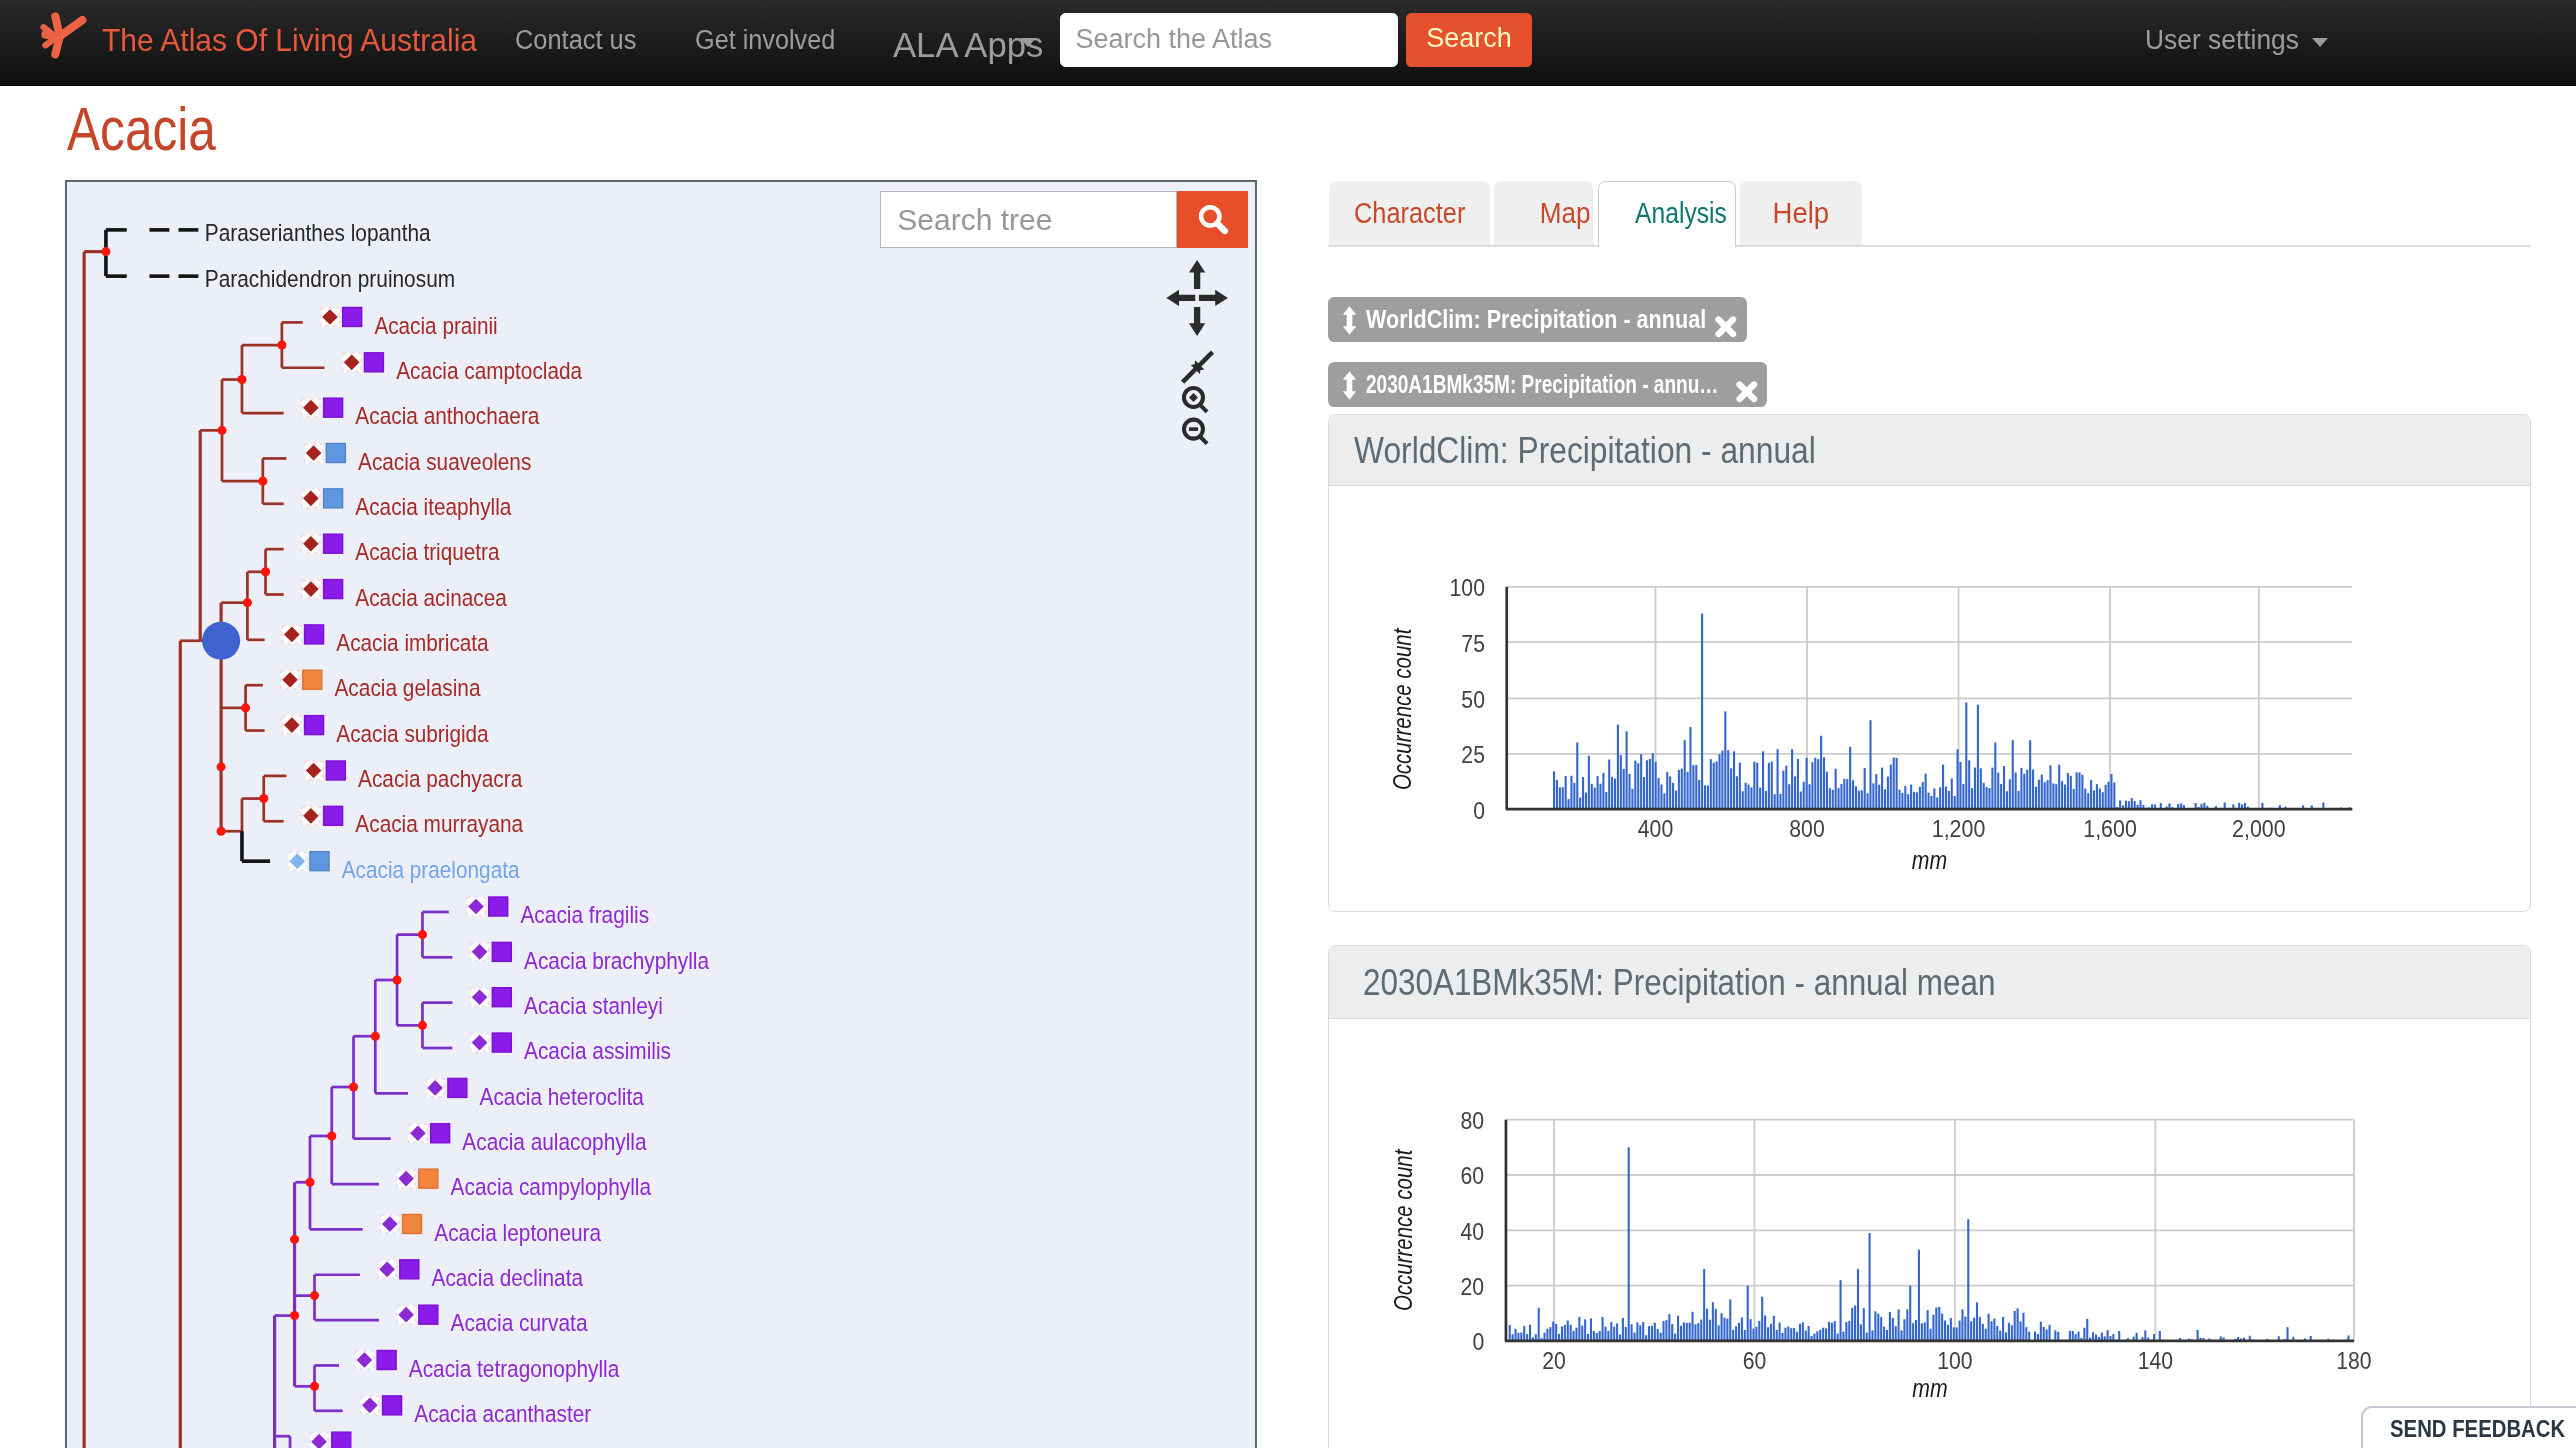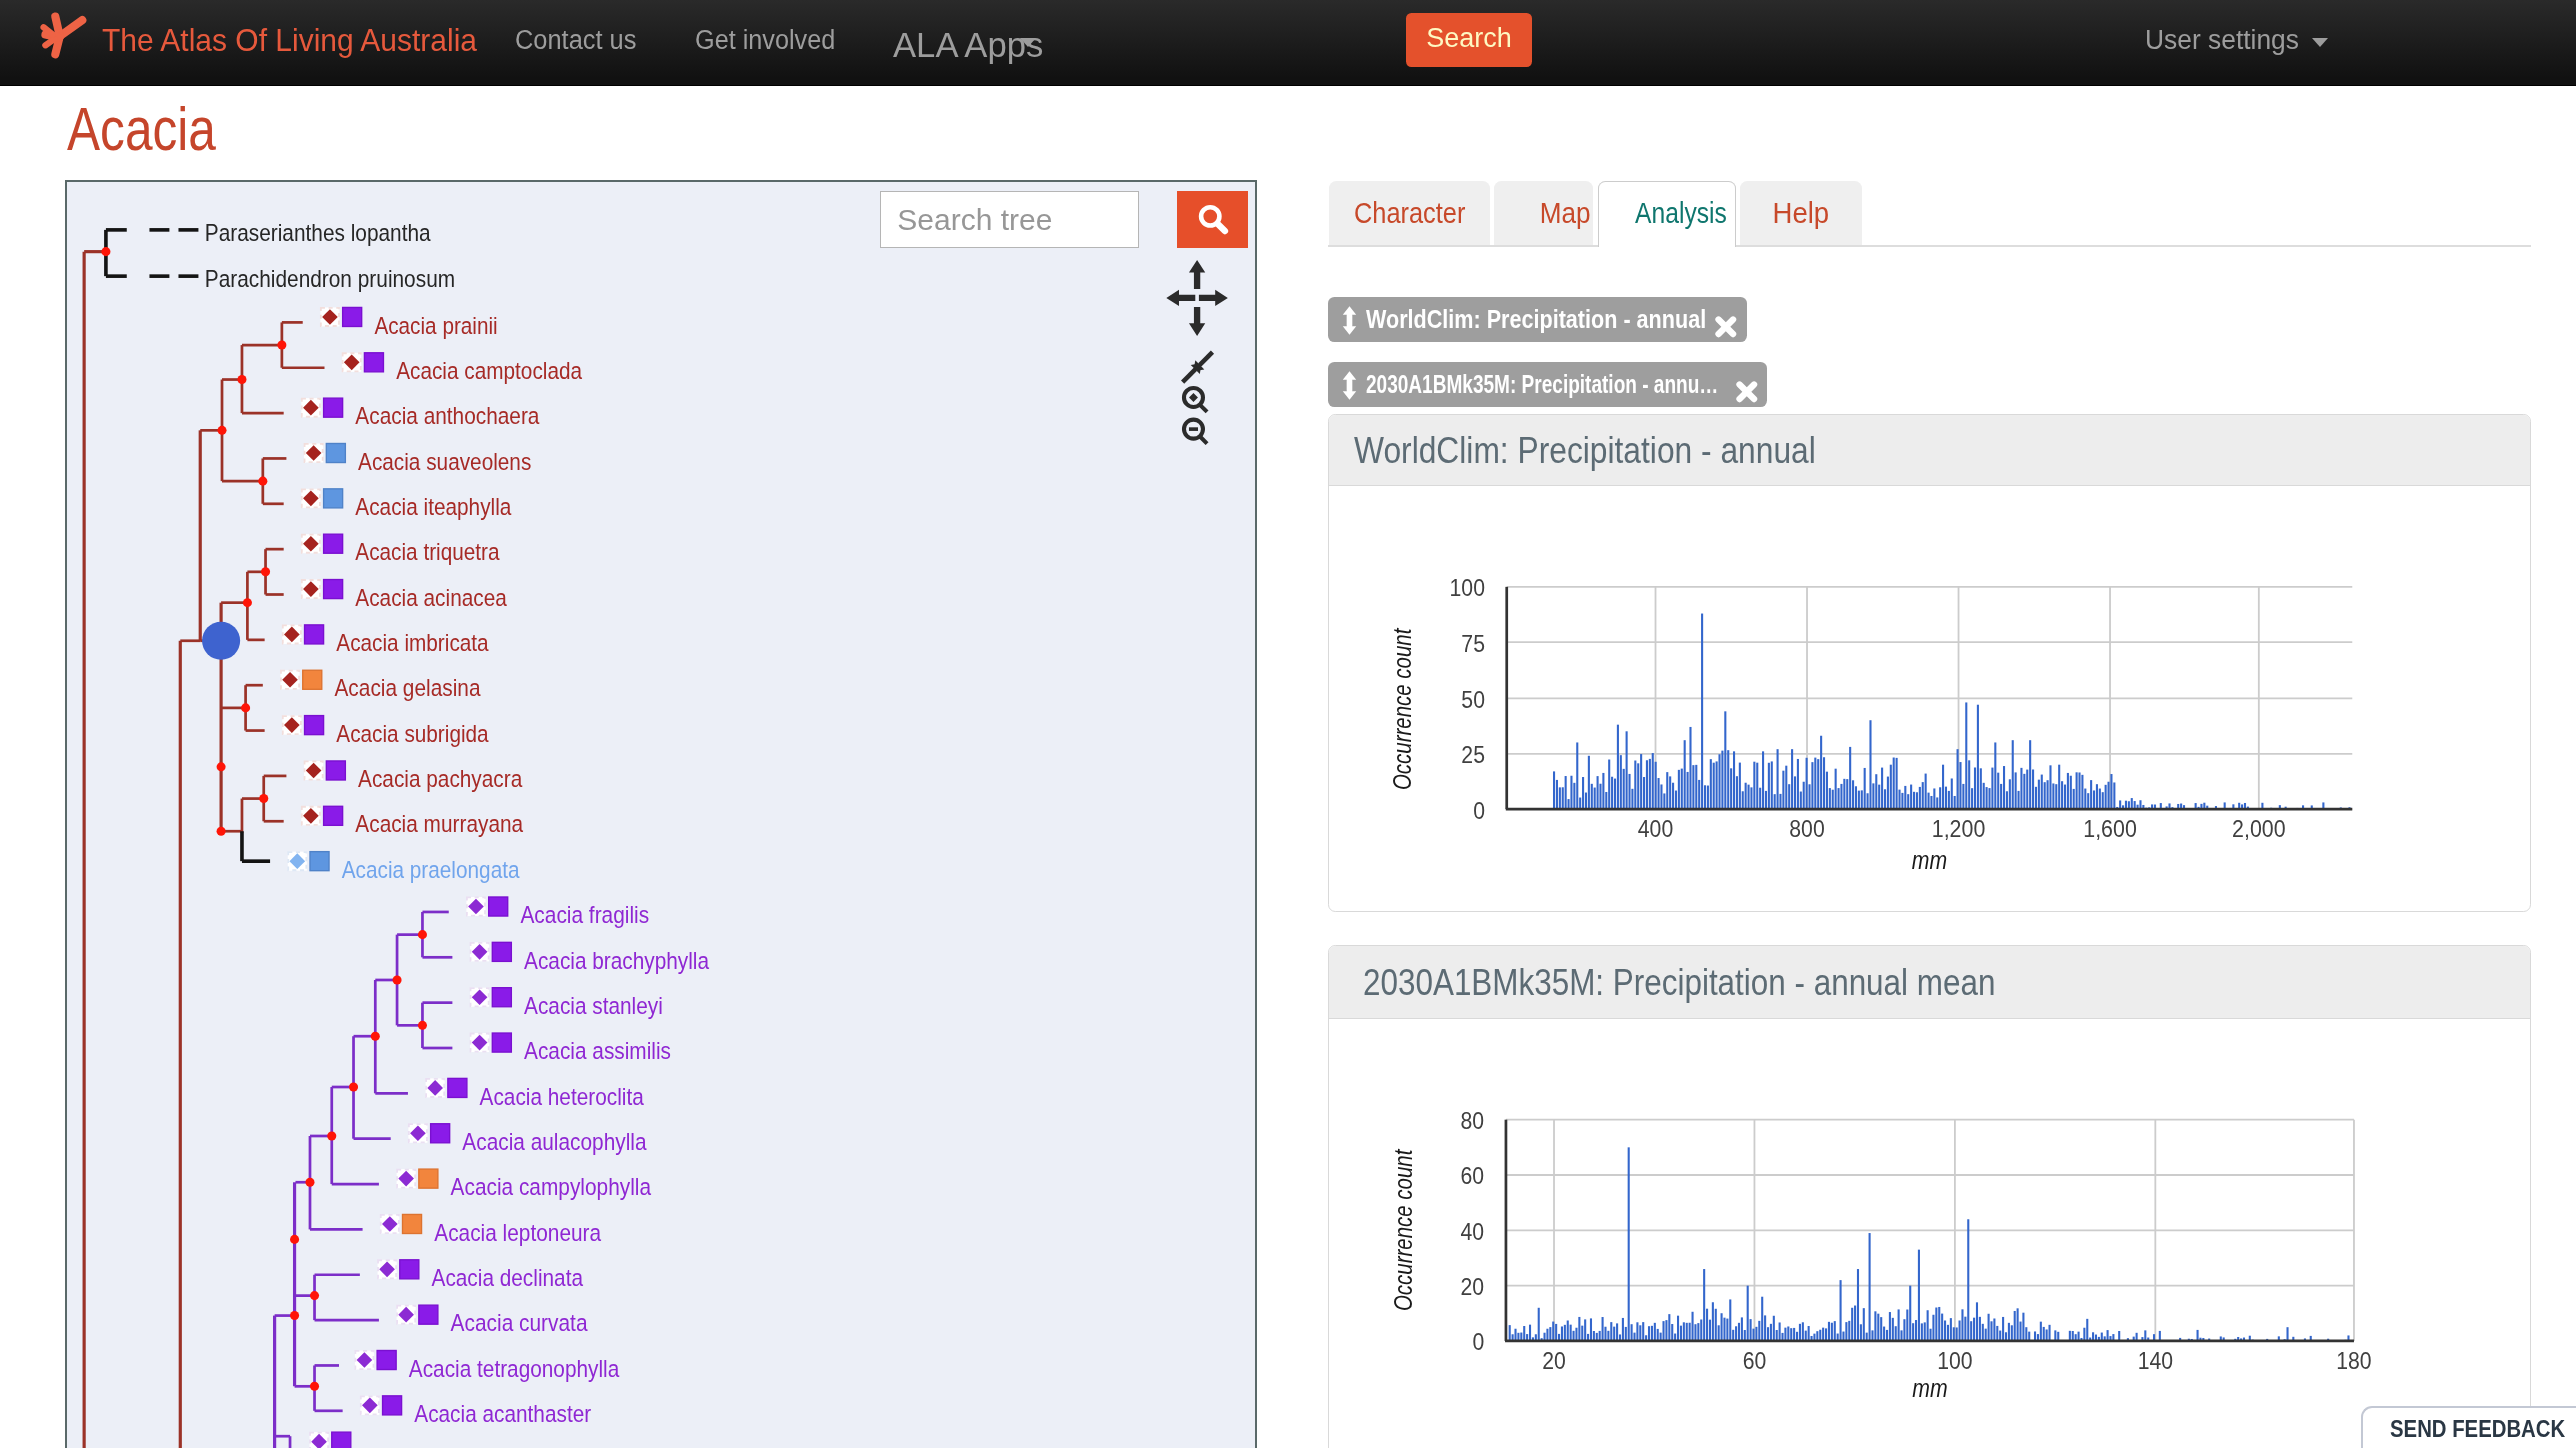--- a/index.html
+++ b/index.html
@@ -19,20 +19,21 @@
 <g stroke="#EE6345" stroke-width="7" stroke-linecap="round" fill="none">
 <line x1="6" y1="40" x2="16" y2="33"></line>
 <line x1="4" y1="20" x2="14" y2="28"></line>
 </g>
     </svg>
   <span class="abs" style="left:102px;top:22px;font-size:32px;color:#E6593C"><span style="display:inline-block;transform:scaleX(0.937);transform-origin:0 50%;white-space:nowrap">The Atlas Of Living Australia</span></span>
   <span class="abs" style="left:515px;top:24.5px;font-size:27px;color:#9d9d9d"><span style="display:inline-block;transform:scaleX(0.941);transform-origin:0 50%;white-space:nowrap">Contact us</span></span>
   <span class="abs" style="left:695px;top:24.5px;font-size:27px;color:#9d9d9d"><span style="display:inline-block;transform:scaleX(0.935);transform-origin:0 50%;white-space:nowrap">Get involved</span></span>
   <span class="abs" style="left:893px;top:24.5px;font-size:35px;color:#9d9d9d"><span style="display:inline-block;transform:scaleX(0.99);transform-origin:0 50%;white-space:nowrap">ALA Apps</span></span>
   <span class="abs" style="left:1020px;top:38px;width:0;height:0;border-left:8.2px solid transparent;border-right:8.2px solid transparent;border-top:9px solid #9d9d9d"></span>
+  <input class="abs" style="left: 1060px; top: 12.7px; width: 338px; height: 54px; border: 1.8px solid rgb(255, 255, 255); border-radius: 5.4px; font-size: 27px; padding-left: 14.5px; color: rgb(153, 153, 153); font-family: inherit;" placeholder="Search the Atlas">
   <div class="abs" style="left:1406px;top:12.7px;width:126px;height:54px;background:#E4512C;border-radius:5.4px;color:#fef9c3;font-size:27px;text-align:center;line-height:51px">Search</div>
   <span class="abs" style="left:2145px;top:24.5px;font-size:27px;color:#9d9d9d"><span style="display:inline-block;transform:scaleX(0.977);transform-origin:0 50%;white-space:nowrap">User settings</span></span>
   <span class="abs" style="left:2312px;top:38px;width:0;height:0;border-left:8.2px solid transparent;border-right:8.2px solid transparent;border-top:9px solid #9d9d9d"></span>
 </div>
 <h1 class="abs" style="left:67px;top:93px;font-size:62px;font-weight:normal;color:#C5452B"><span style="display:inline-block;transform:scaleX(0.8);transform-origin:0 50%;white-space:nowrap">Acacia</span></h1>
 
 <div class="abs" style="left:65px;top:180px;width:1192px;height:1288px;border:2.7px solid #5A6969;background:#ECEFF7"></div>
 <svg class="abs" style="left:65px;top:180px" width="1192" height="1268" viewBox="72 198 1314 1398">
 <line x1="93" y1="277" x2="93" y2="1596" stroke="#9B3228" stroke-width="3.5"></line>
 <line x1="93" y1="277" x2="117" y2="277" stroke="#9B3228" stroke-width="3.5"></line>
@@ -263,21 +264,21 @@
 <rect x="397.5" y="1538.5" width="21" height="21" fill="#FFFFFF"></rect>
 <rect x="398" y="1539" width="20" height="20" fill="none" stroke="#EADFF2" stroke-width="2" stroke-dasharray="4.5 4"></rect>
 <rect x="401.9" y="1542.9" width="12.2" height="12.2" fill="#8C2BD3" transform="rotate(45 408 1549)"></rect>
 <rect x="422" y="1538.5" width="21" height="21" fill="#8A1BE8" stroke="#7A10D0" stroke-width="1.5"></rect>
 <text x="457" y="1558" font-size="27" fill="#8F27D3" dominant-baseline="central" textLength="195" lengthAdjust="spacingAndGlyphs">Acacia acanthaster</text>
 <rect x="341.5" y="1578.5" width="21" height="21" fill="#FFFFFF"></rect>
 <rect x="342" y="1579" width="20" height="20" fill="none" stroke="#EADFF2" stroke-width="2" stroke-dasharray="4.5 4"></rect>
 <rect x="345.9" y="1582.9" width="12.2" height="12.2" fill="#8C2BD3" transform="rotate(45 352 1589)"></rect>
 <rect x="366" y="1578.5" width="21" height="21" fill="#8A1BE8" stroke="#7A10D0" stroke-width="1.5"></rect>
 </svg>
-<input class="abs" style="left: 880px; top: 191px; width: 259px; height: 57px; border: 1.8px solid rgb(181, 181, 181); font-size: 30px; padding-left: 16.3px; color: rgb(153, 153, 153); font-family: inherit;" placeholder="Search tree">
+<input class="abs" style="left: 880px; top: 191px; width: 297px; height: 57px; border: 1.8px solid rgb(181, 181, 181); font-size: 30px; padding-left: 16.3px; color: rgb(153, 153, 153); font-family: inherit;" placeholder="Search tree">
 <div class="abs" style="left:1177px;top:191px;width:71px;height:57px;background:#E64F2A;text-align:center;padding-top:7.3px"><svg width="44" height="44" viewBox="0 0 48 48">
       <circle cx="21" cy="20" r="10" fill="none" stroke="#fff" stroke-width="5"></circle>
       <line x1="29" y1="28" x2="37" y2="36" stroke="#fff" stroke-width="7" stroke-linecap="round"></line>
     </svg></div>
 <svg style="position:absolute;left:1160px;top:254px" width="76" height="191" viewBox="0 0 84 210">
 <g fill="#2b2b2b">
 <path d="M41 6 L50 20 L44.5 20 L44.5 38 L37.5 38 L37.5 20 L32 20 Z"></path>
 <path d="M41 90 L50 76 L44.5 76 L44.5 58 L37.5 58 L37.5 76 L32 76 Z"></path>
 <path d="M7 48 L21 39 L21 44.5 L39 44.5 L39 51.5 L21 51.5 L21 57 Z"></path>
 <path d="M75 48 L61 39 L61 44.5 L43 44.5 L43 51.5 L61 51.5 L61 57 Z"></path>

